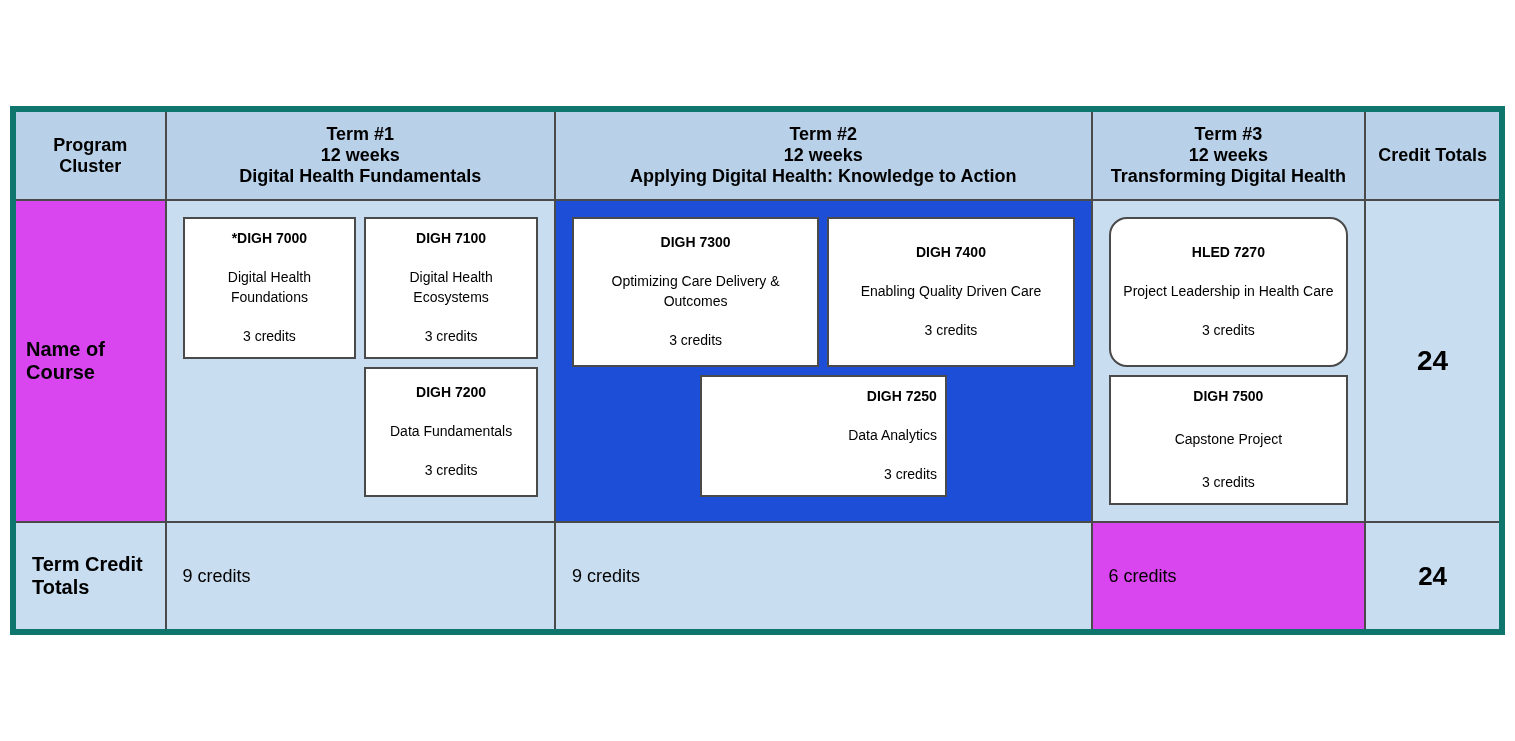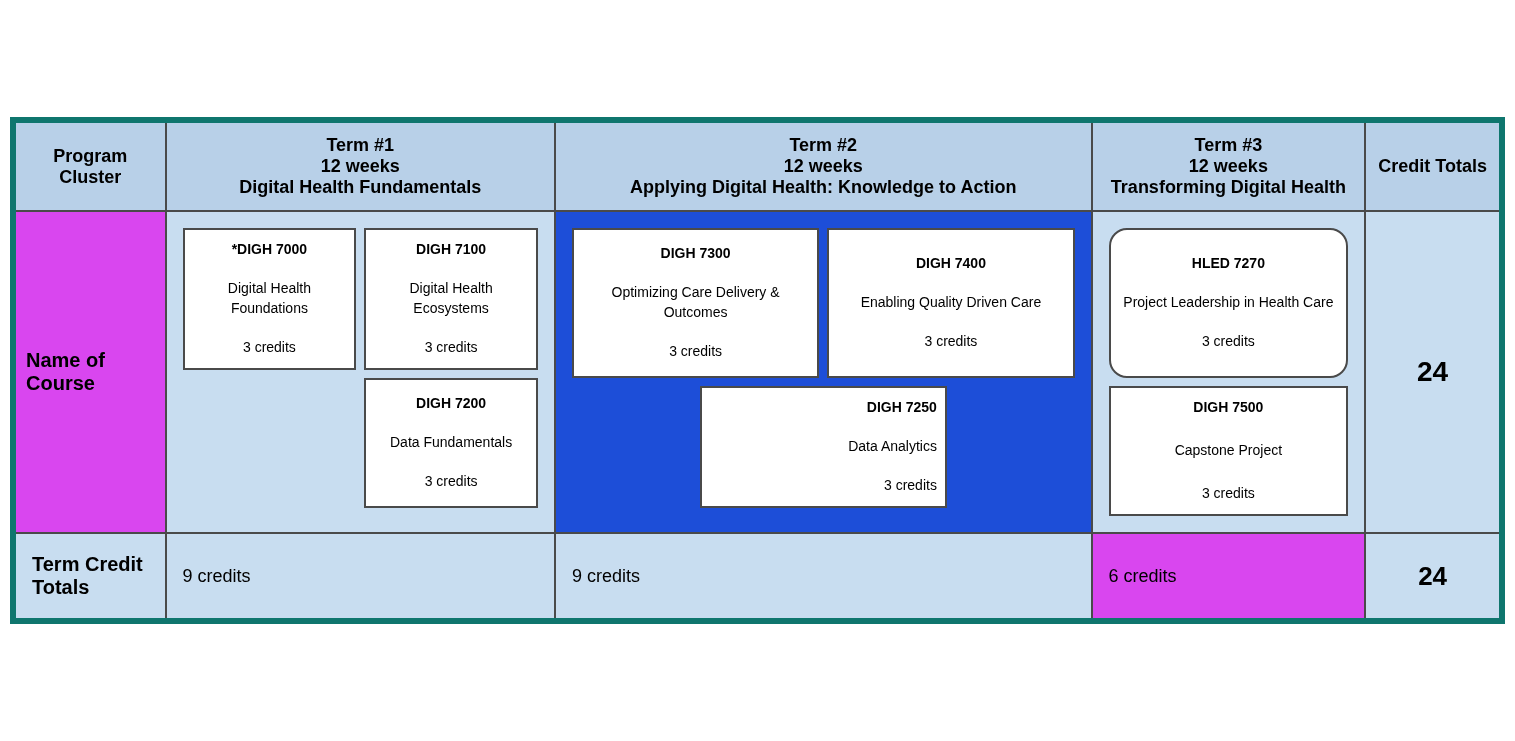--- a/index.html
+++ b/index.html
@@ -145,21 +145,21 @@
     .term3-boxes .course-box {
       min-height: 120px;
       display: flex;
       flex-direction: column;
       justify-content: center;
     }
 
     
     .footer-row td {
       background-color: #c8ddf0;
-      padding: 19px 16px;
+      padding: 30px 16px;
       font-size: 18px;
       font-weight: normal;
       vertical-align: middle;
     }
 
     .footer-row .label-cell {
       font-weight: bold;
       font-size: 20px;
     }
 

